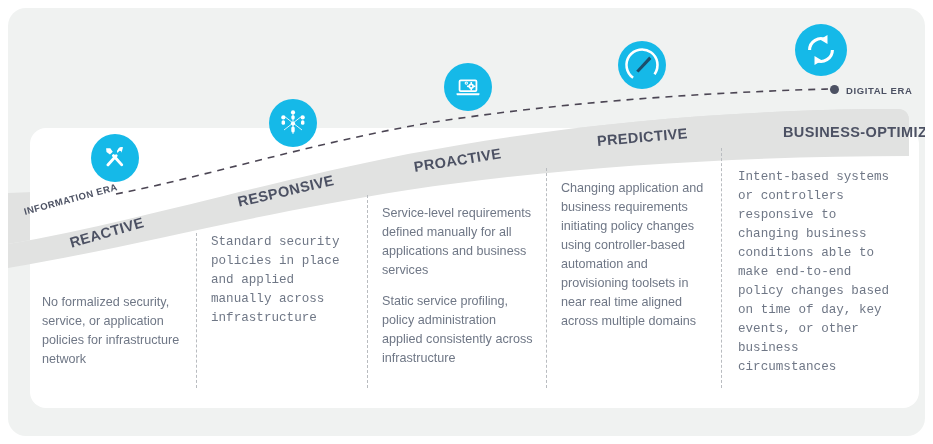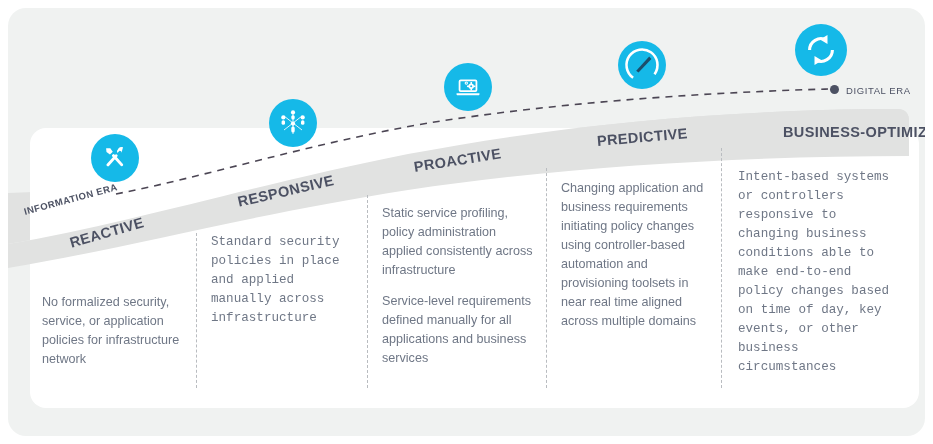--- a/index.html
+++ b/index.html
@@ -98,21 +98,21 @@
   .digital-era-dot {
     position: absolute;
     width: 9px;
     height: 9px;
     border-radius: 50%;
     background: #4c5163;
   }
   .digital-era-label {
     position: absolute;
     color: #4c5163;
-    font-weight: normal;
+    font-weight: bold;
     font-size: 9.5px;
     letter-spacing: 0.6px;
     white-space: nowrap;
   }
 
   
   .col-text {
     position: absolute;
     color: #6f7786;
     font-size: 12.6px;
@@ -256,22 +256,22 @@
 
     <div class="col-text" style="left:20px; top:285px; width:152px;margin-left:14px;">
       <p>No formalized security, service, or application policies for infrastructure network</p>
     </div>
 
     <div class="col-text" style="left:203px; top:225px; width:140px;font-family:Liberation Mono, monospace;">
       <p>Standard security policies in place and applied manually across infrastructure</p>
     </div>
 
     <div class="col-text" style="left:374px; top:196px; width:152px;">
+      <p>Service-level requirements defined manually for all applications and business services</p>
       <p>Static service profiling, policy administration applied consistently across infrastructure</p>
-      <p>Service-level requirements defined manually for all applications and business services</p>
     </div>
 
     <div class="col-text" style="left:553px; top:171px; width:150px;">
       <p>Changing application and business requirements initiating policy changes using controller-based automation and provisioning toolsets in near real time aligned across multiple domains</p>
     </div>
 
     <div class="col-text" style="left:730px; top:160px; width:152px;font-family:Liberation Mono, monospace;">
       <p>Intent-based systems or controllers responsive to changing business conditions able to make end-to-end policy changes based on time of day, key events, or other business circumstances</p>
     </div>
 

